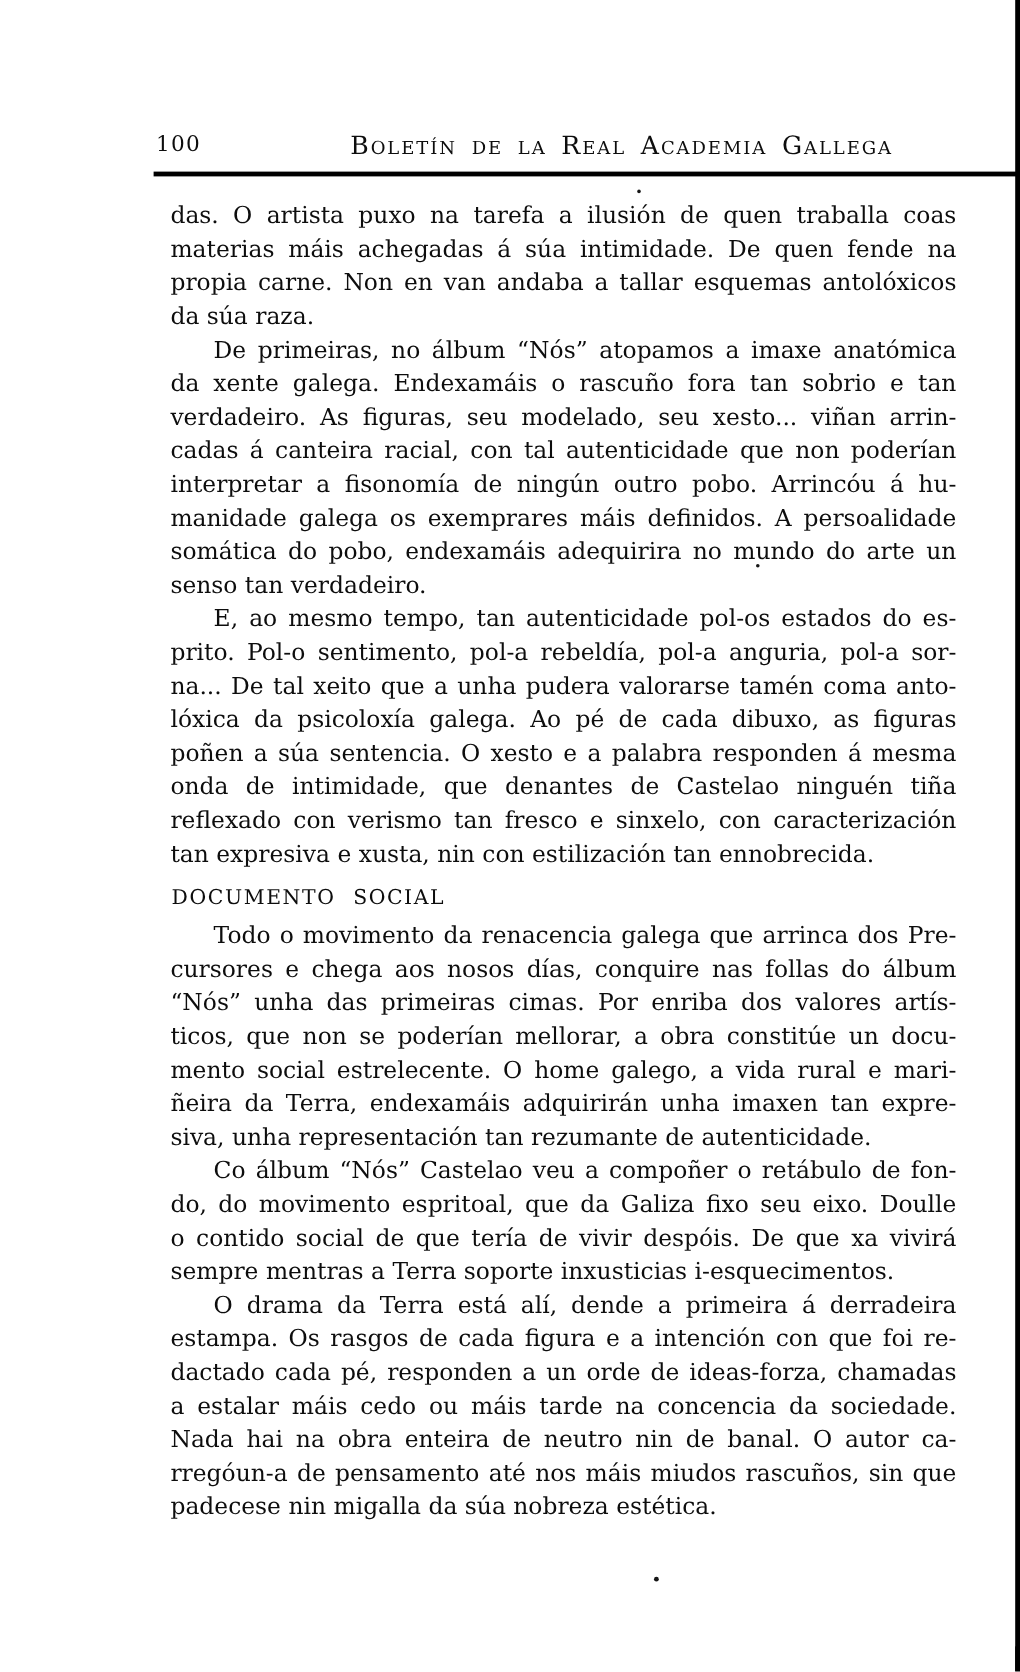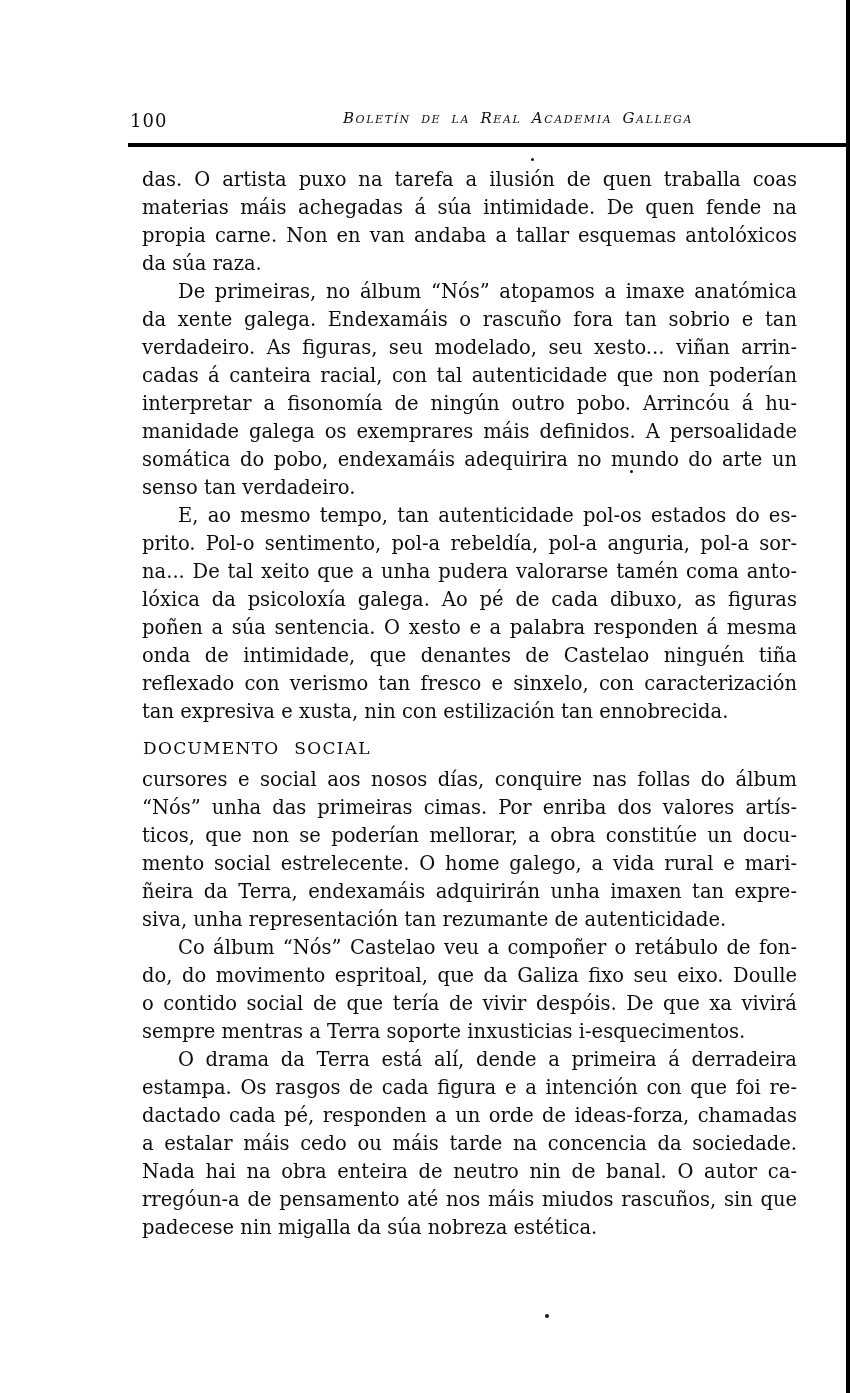--- a/index.html
+++ b/index.html
@@ -28,25 +28,24 @@
     font-size: 18px;
     letter-spacing: 1px;
   }
   .journal-title {
     position: absolute;
     left: 60px;
     right: 0;
     top: 0;
     text-align: center;
     font-variant: small-caps;
-    font-size: 15px;
+    font-size: 21px;
     letter-spacing: 1.6px;
     word-spacing: 4px;
     white-space: nowrap;
-    font-style: italic;
   }
   .header-rule {
     position: absolute;
     top: 143px;
     left: 128px;
     width: 720px;
     height: 4px;
     background: #000;
   }
 
@@ -141,21 +140,22 @@
       <div class="line">prito. Pol-o sentimento, pol-a rebeldía, pol-a anguria, pol-a sor-</div>
       <div class="line">na... De tal xeito que a unha pudera valorarse tamén coma anto-</div>
       <div class="line">lóxica da psicoloxía galega. Ao pé de cada dibuxo, as figuras</div>
       <div class="line">poñen a súa sentencia. O xesto e a palabra responden á mesma</div>
       <div class="line">onda de intimidade, que denantes de Castelao ninguén tiña</div>
       <div class="line">reflexado con verismo tan fresco e sinxelo, con caracterización</div>
       <div class="line last">tan expresiva e xusta, nin con estilización tan ennobrecida.</div>
     </div>
     <div class="section-heading">DOCUMENTO SOCIAL</div>
     <div class="paragraph">
-      <div class="line">cursores e social aos nosos días, conquire nas follas do álbum</div>
+      <div class="line indent">Todo o movimento da renacencia galega que arrinca dos Pre-</div>
+      <div class="line">cursores e chega aos nosos días, conquire nas follas do álbum</div>
       <div class="line">“Nós” unha das primeiras cimas. Por enriba dos valores artís-</div>
       <div class="line">ticos, que non se poderían mellorar, a obra constitúe un docu-</div>
       <div class="line">mento social estrelecente. O home galego, a vida rural e mari-</div>
       <div class="line">ñeira da Terra, endexamáis adquirirán unha imaxen tan expre-</div>
       <div class="line last">siva, unha representación tan rezumante de autenticidade.</div>
     </div>
     <div class="paragraph">
       <div class="line indent">Co álbum “Nós” Castelao veu a compoñer o retábulo de fon-</div>
       <div class="line">do, do movimento espritoal, que da Galiza fixo seu eixo. Doulle</div>
       <div class="line">o contido social de que tería de vivir despóis. De que xa vivirá</div>

